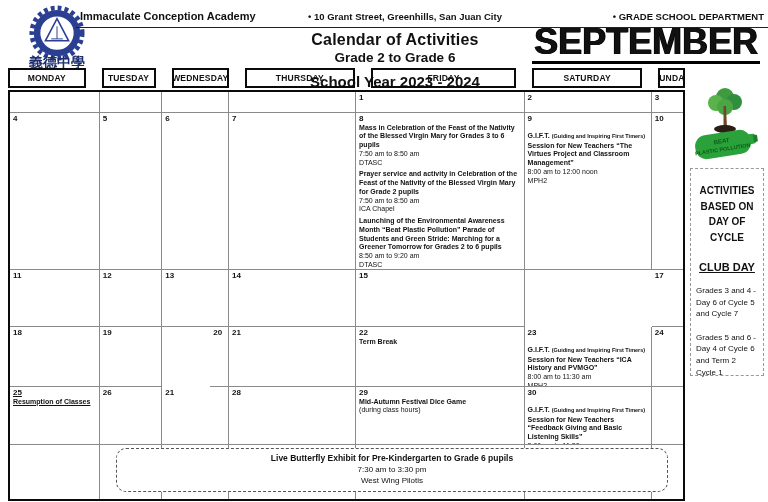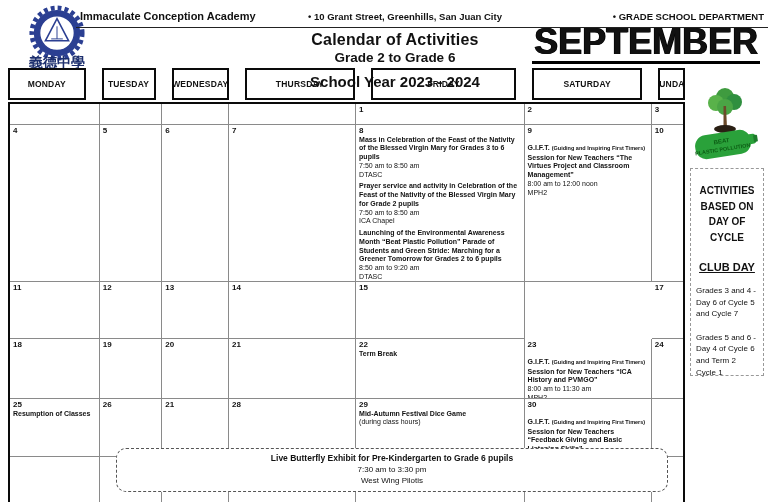--- a/index.html
+++ b/index.html
@@ -23,21 +23,21 @@
   .month {
     position:absolute; right:8px; top:24px; font-size:36px; font-weight:bold;
     letter-spacing:0px; line-height:1; border-bottom:3px solid #000; padding:0 2px 1px 2px;
     text-shadow:0.8px 0 0 #000, -0.4px 0 0 #000;
   }
 
   
   .grid-wrap { position:absolute; left:8px; top:68px; width:677px; height:429px; }
   .cal-headers {
     display:grid; grid-template-columns:89fr 62fr 66fr 126fr 167fr 126fr 31fr;
-    column-gap:16px; height:32px;
+    column-gap:16px; height:20px;
   }
   .head-cell {
     border:2.5px solid #0a0a0a; display:flex; align-items:center; justify-content:center;
     font-size:8.5px; font-weight:bold; letter-spacing:0.2px; overflow:hidden; white-space:nowrap;
   }
   .cal-body {
     position:relative; margin-top:2px; display:grid;
     grid-template-columns:89fr 62fr 66fr 126fr 167fr 126fr 31fr;
     grid-template-rows:21px 157px 57px 60px 58px 54px;
     border:2px solid #0a0a0a; background:#fff;
@@ -182,21 +182,21 @@
         </div>
         <div class="cal-cell last-col" style="grid-area: 3 / 7;">
           <span class="day-num">17</span>
         </div>
         <div class="cal-cell" style="grid-area: 4 / 1;">
           <span class="day-num">18</span>
         </div>
         <div class="cal-cell" style="grid-area: 4 / 2;">
           <span class="day-num">19</span>
         </div>
-        <div class="cal-cell" style="grid-area: 4 / 3;">
+        <div class="cal-cell" style="grid-area: 4 / 3; margin-left: 48px;">
           <span class="day-num">20</span>
         </div>
         <div class="cal-cell" style="grid-area: 4 / 4;">
           <span class="day-num">21</span>
         </div>
         <div class="cal-cell" style="grid-area: 4 / 5;">
           <span class="day-num">22</span>
           <div class="ev">
             <div class="ev-title">Term Break</div>
           </div>
@@ -206,21 +206,21 @@
           <div class="ev">
             <div><span class="ev-gift-label">G.I.F.T. </span><span class="ev-gift-note">(Guiding and Inspiring First Timers)</span></div>
             <div class="ev-title">Session for New Teachers “ICA History and PVMGO”</div>
             <div class="ev-detail">8:00 am to 11:30 am</div>
             <div class="ev-detail">MPH2</div>
           </div>
         </div>
         <div class="cal-cell last-col" style="grid-area: 4 / 7;">
           <span class="day-num">24</span>
         </div>
-        <div class="cal-cell" style="grid-area: 5 / 1;">
+        <div class="cal-cell" style="grid-area: 5 / 1; text-decoration: underline;">
           <span class="day-num">25</span>
           <div class="ev">
             <div class="ev-title">Resumption of Classes</div>
           </div>
         </div>
         <div class="cal-cell" style="grid-area: 5 / 2;">
           <span class="day-num">26</span>
         </div>
         <div class="cal-cell" style="grid-area: 5 / 3;">
           <span class="day-num">21</span>

